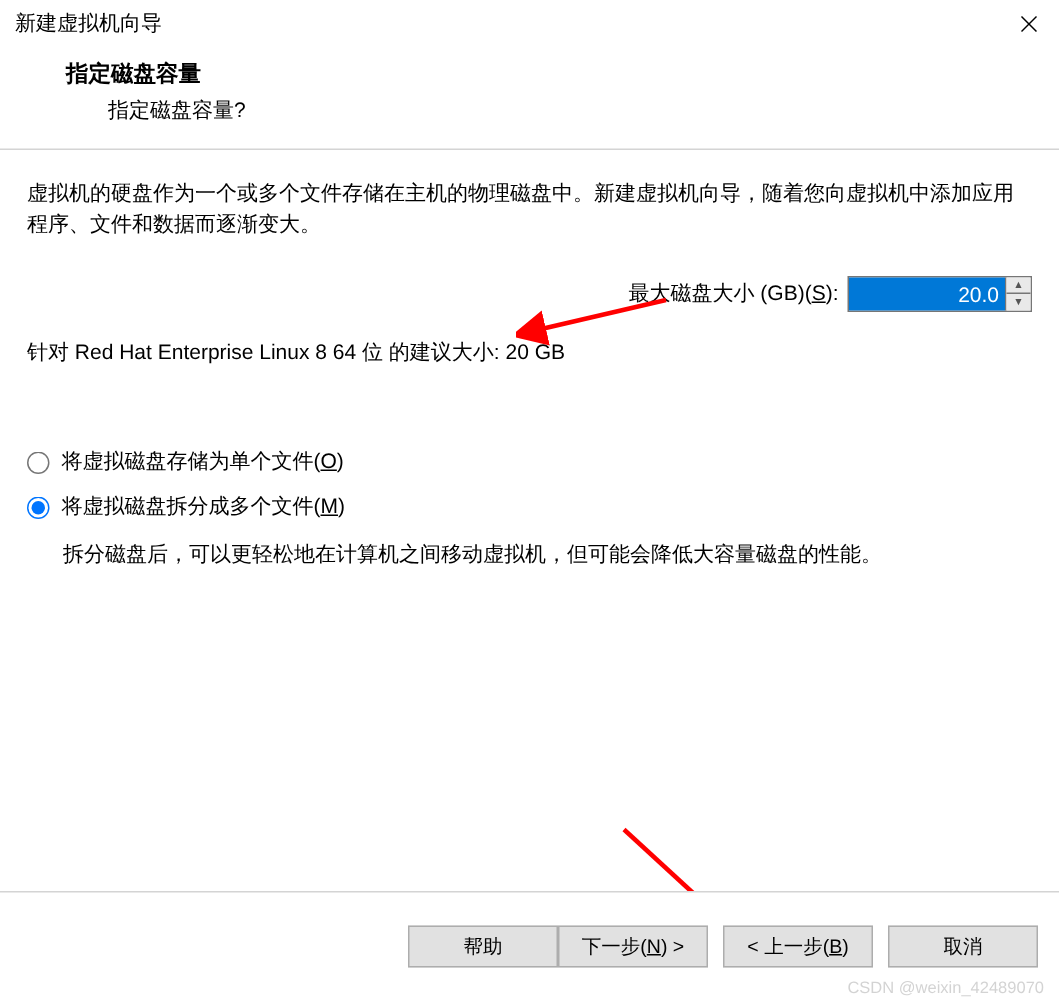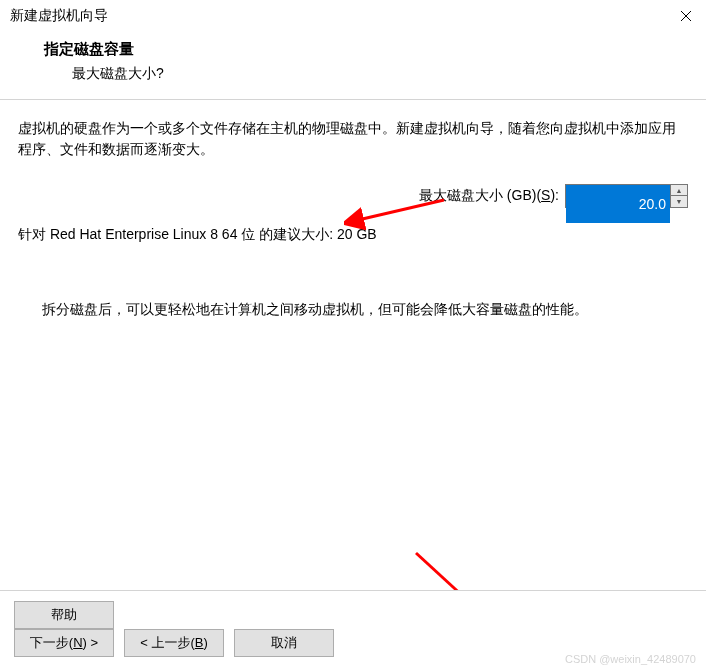--- a/index.html
+++ b/index.html
@@ -59,21 +59,21 @@
       justify-content: flex-end;
     }
     .size-label { font-size: 14px; margin-right: 6px; }
     .spinner-container {
       display: inline-flex;
       border: 1px solid #767676;
       height: 24px;
     }
     .spinner-input {
       width: 104px;
-      height: 38px;
+      height: 22px;
       border: none;
       text-align: right;
       padding-right: 4px;
       font-size: 14px;
       font-family: inherit;
       outline: none;
     }
     .spinner-input.selected {
       background: #0078d7;
       color: #ffffff;
@@ -116,25 +116,24 @@
       font-size: 14px;
       line-height: 1.5;
       padding-left: 24px;
       margin-bottom: 36px;
     }
     .underline { text-decoration: underline; }
     .footer {
       position: absolute;
       bottom: 0; left: 0; right: 0;
       border-top: 1px solid #d4d4d4;
-      padding: 10px 14px;
+      padding: 22px 14px;
       display: flex;
       justify-content: flex-end;
       background: #ffffff;
-      flex-direction: column;
     }
     .footer-left, .footer-right { display: flex; gap: 10px; }
     .wiz-btn {
       min-width: 100px;
       height: 28px;
       background: #e1e1e1;
       border: 1px solid #adadad;
       font-size: 13px;
       font-family: inherit;
       cursor: pointer;
@@ -173,21 +172,21 @@
   <div class="close-btn">
     <svg width="12" height="12" viewBox="0 0 12 12">
       <line x1="1" y1="1" x2="11" y2="11" stroke="#000" stroke-width="1"></line>
       <line x1="11" y1="1" x2="1" y2="11" stroke="#000" stroke-width="1"></line>
     </svg>
   </div>
 </div>
 
 <div class="header">
   <div class="header-title">指定磁盘容量</div>
-  <div class="header-subtitle">最大磁盘大小?</div>
+  <div class="header-subtitle">指定磁盘容量?</div>
 </div>
 
 <hr class="divider">
 
 <div class="content">
   <div class="intro-text">虚拟机的硬盘作为一个或多个文件存储在主机的物理磁盘中。新建虚拟机向导，随着您向虚拟机中添加应用程序、文件和数据而逐渐变大。</div>
 
   <div class="size-row">
     <span class="size-label">
       <span>最大磁盘大小 (GB)(</span><span class="underline">S</span><span>):</span>
@@ -196,20 +195,34 @@
       <input type="text" class="spinner-input selected" value="20.0" style="">
       <div class="spinner-buttons">
         <button class="spinner-btn">▲</button>
         <button class="spinner-btn">▼</button>
       </div>
     </div>
   </div>
 
   <div class="recommend-text">针对 Red Hat Enterprise Linux 8 64 位 的建议大小: 20 GB</div>
 
+  <div class="radio-group">
+    <div class="radio-row">
+      <input type="radio" name="diskmode" id="r1" style="">
+      <label for="r1">
+        <span>将虚拟磁盘存储为单个文件(</span><span class="underline">O</span><span>)</span>
+      </label>
+    </div>
+    <div class="radio-row">
+      <input type="radio" name="diskmode" id="r2" checked="" style="">
+      <label for="r2">
+        <span>将虚拟磁盘拆分成多个文件(</span><span class="underline">M</span><span>)</span>
+      </label>
+    </div>
+  </div>
   <div class="radio-description">拆分磁盘后，可以更轻松地在计算机之间移动虚拟机，但可能会降低大容量磁盘的性能。</div>
 </div>
 
 <svg class="arrow arrow1" viewBox="0 0 110 50">
   <defs>
     <marker id="ah1" markerWidth="8" markerHeight="8" refX="2" refY="4" orient="auto">
       <polygon points="0,0 8,4 0,8" fill="#ff0000"></polygon>
     </marker>
   </defs>
   <line x1="100" y1="8" x2="14" y2="28" stroke="#ff0000" stroke-width="3" marker-end="url(#ah1)"></line>

